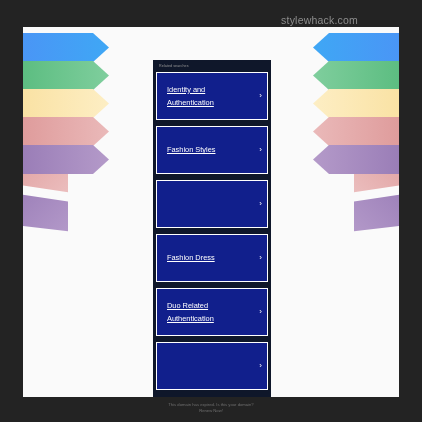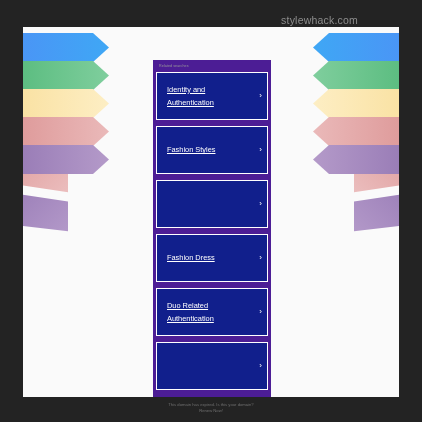--- a/index.html
+++ b/index.html
@@ -78,21 +78,21 @@
                  clip-path:polygon(0 40%,100% 4%,100% 50%,0 88%); }
   .fan.right .f4{ top:120px; height:54px; background:linear-gradient(225deg,#d98d8d,#ecc0c0);
                  clip-path:polygon(0 36%,100% 6%,100% 54%,0 84%); }
   .fan.right .f5{ top:156px; height:62px; background:linear-gradient(225deg,#8d6fae,#b69ccb);
                  clip-path:polygon(0 30%,100% 4%,100% 58%,0 78%); }
 
   
   .ads{
     position:absolute; left:130px; top:33px;
     width:118px; min-height:340px;
-    background:#4c1d95; padding:3px 3px 0 3px;
+    background:#0f172a; padding:3px 3px 0 3px;
   }
   .ads-head{
     font-size:3.6px; color:#9a9a9a; padding:2px 2px 3px 3px;
     letter-spacing:.1px; line-height:1;
   }
   .ad-tile{
     position:relative;
     background:#111f8c;
     border:1.4px solid #ffffff;
     margin-bottom:6px;

